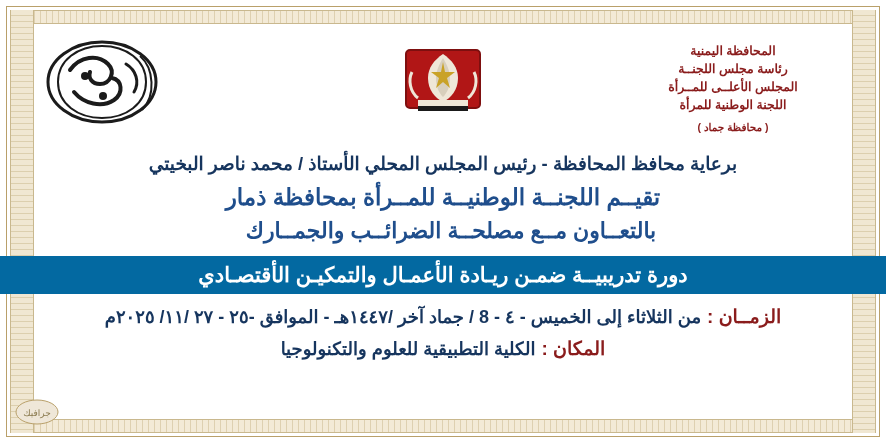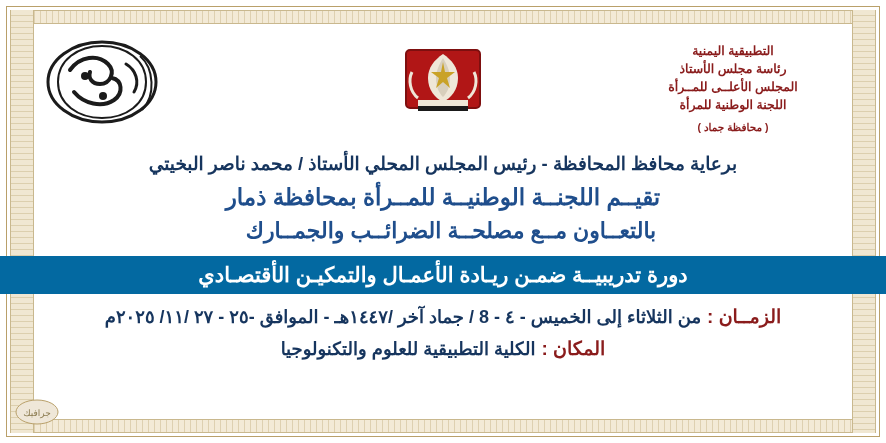--- a/index.html
+++ b/index.html
@@ -223,22 +223,22 @@
           <path d="M45,20 C41,27 38,33 38,40 C38,49 41,55 45,59 C49,55 52,49 52,40 C52,33 49,27 45,20 Z" fill="#d8cfbc"></path>
           <path d="M45,24 L47,34 L57,34 L49,40 L52,50 L45,44 L38,50 L41,40 L33,34 L43,34 Z" fill="#c9a227"></path>
           <rect x="20" y="62" width="50" height="6" fill="#efe7d8"></rect>
           <rect x="20" y="68" width="50" height="5" fill="#1a1a1a"></rect>
           <path d="M14,34 C10,42 12,54 20,60" fill="none" stroke="#efe7d8" stroke-width="3"></path>
           <path d="M76,34 C80,42 78,54 70,60" fill="none" stroke="#efe7d8" stroke-width="3"></path>
         </svg>
       </div>
 
       <div class="org-block">
-        <div class="line">التطبيقية اليمنية</div>
-        <div class="line sp">رئاسة مجلس الأستاذ</div>
+        <div class="line">المحافظة اليمنية</div>
+        <div class="line sp">رئاسة مجلس اللجنــة</div>
         <div class="line sp">المجلس الأعلــى للمــرأة</div>
         <div class="line">اللجنة الوطنية للمرأة</div>
         <div class="gov">( محافظة جماد )</div>
       </div>
     </div>
 
     <div class="patronage">برعاية محافظ المحافظة - رئيس المجلس المحلي الأستاذ / محمد ناصر البخيتي</div>
 
     <div class="main-line">تقيــم اللجنــة الوطنيــة للمــرأة بمحافظة ذمار</div>
     <div class="main-line second">بالتعــاون مــع مصلحــة الضرائــب والجمــارك</div>

